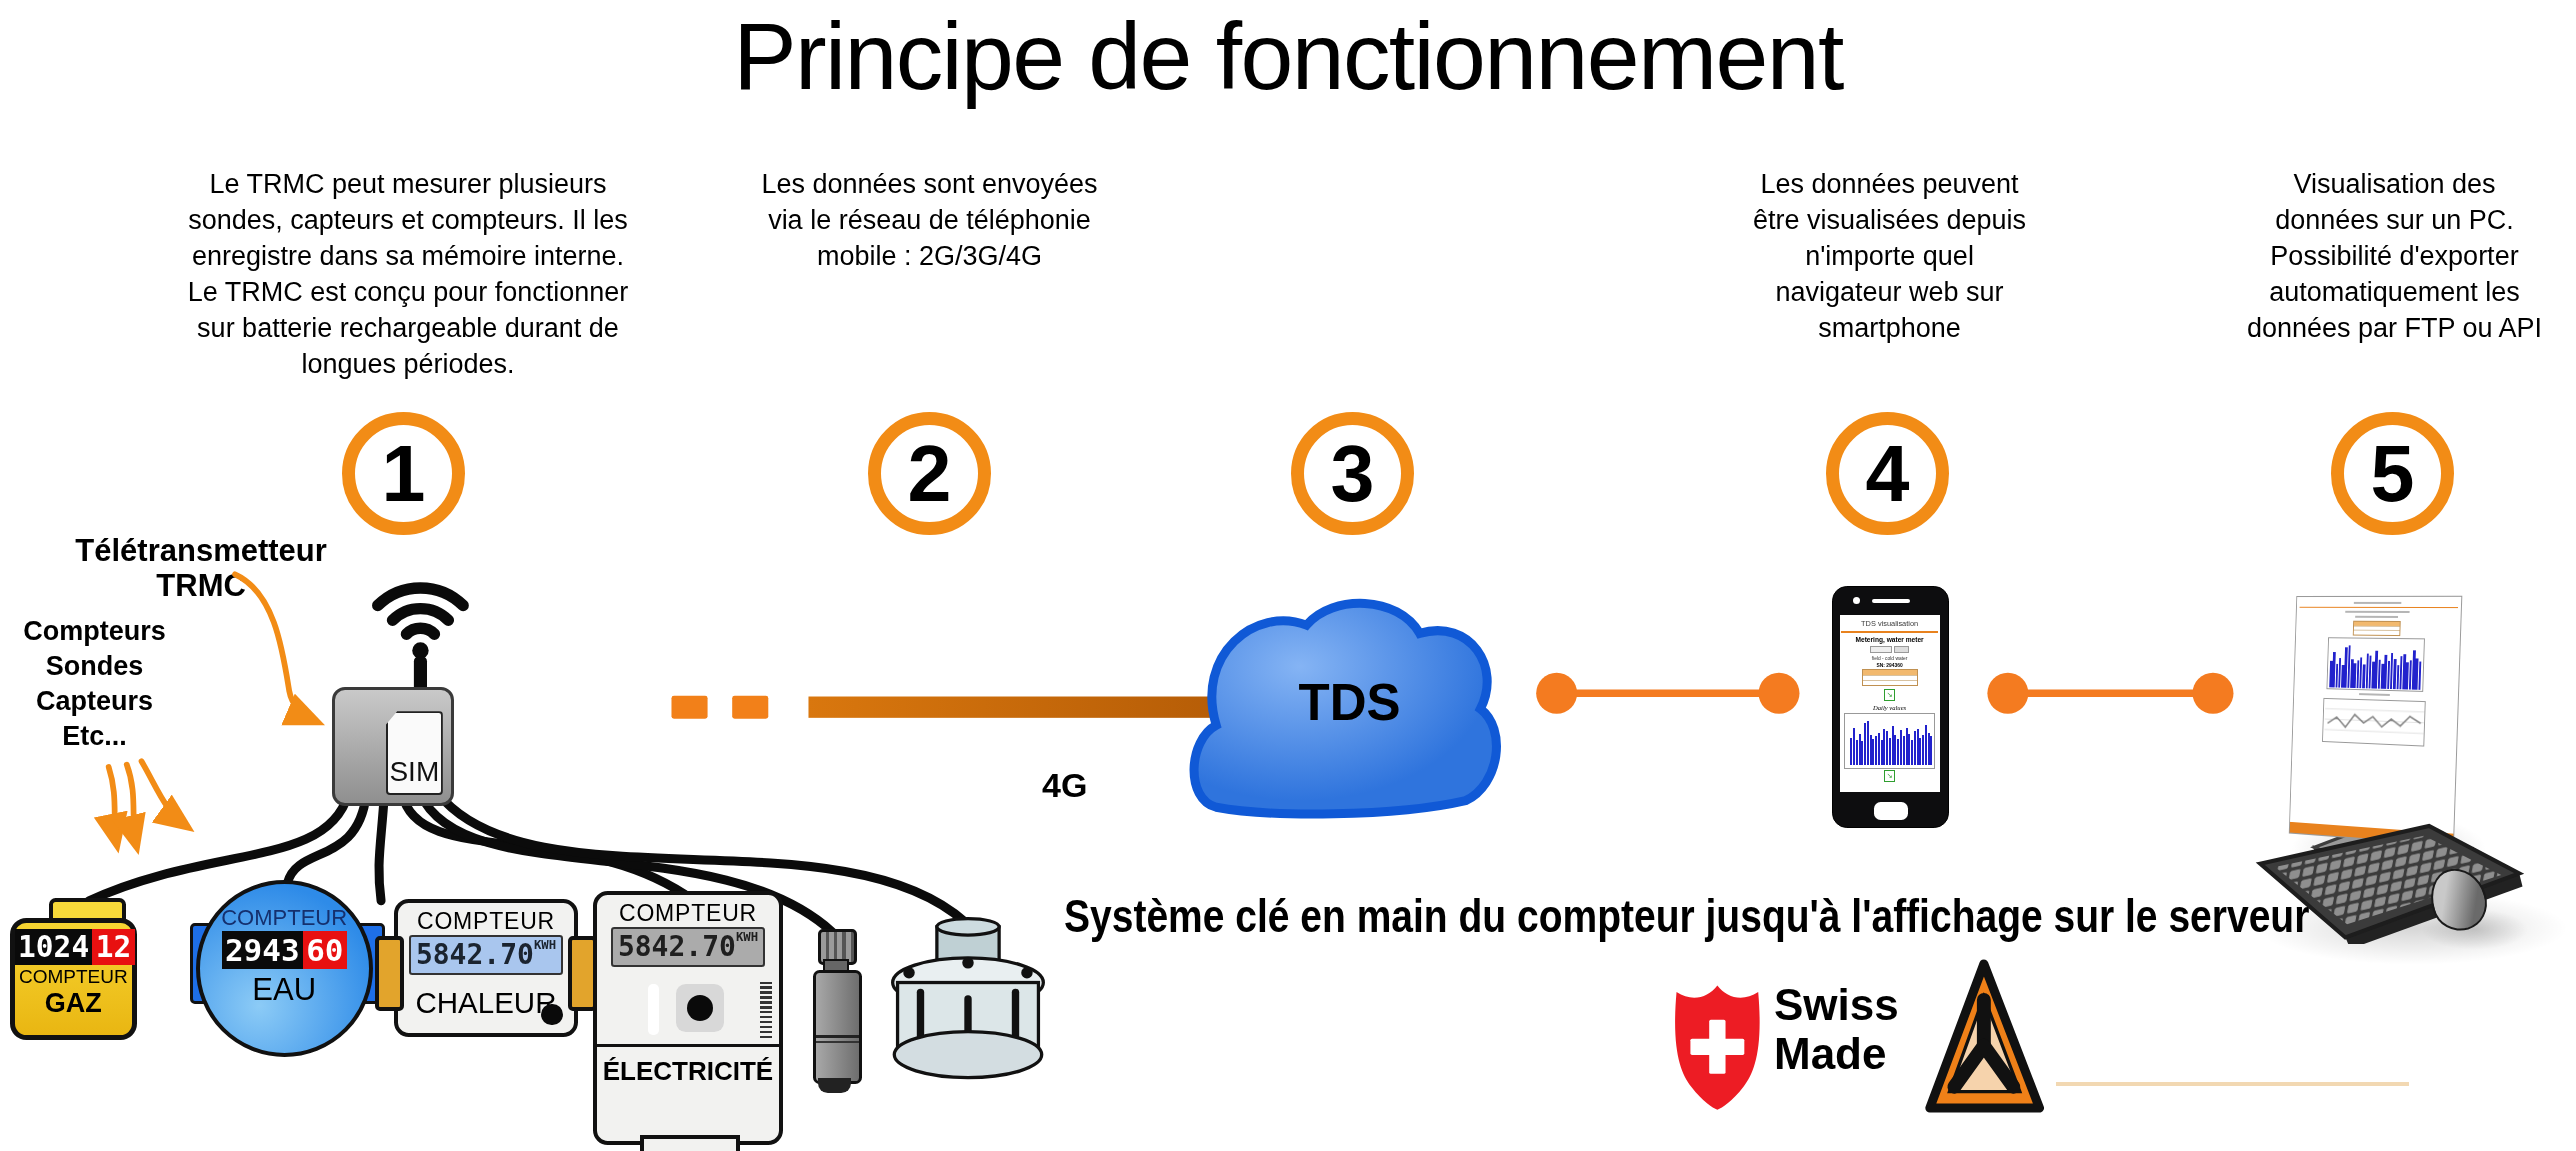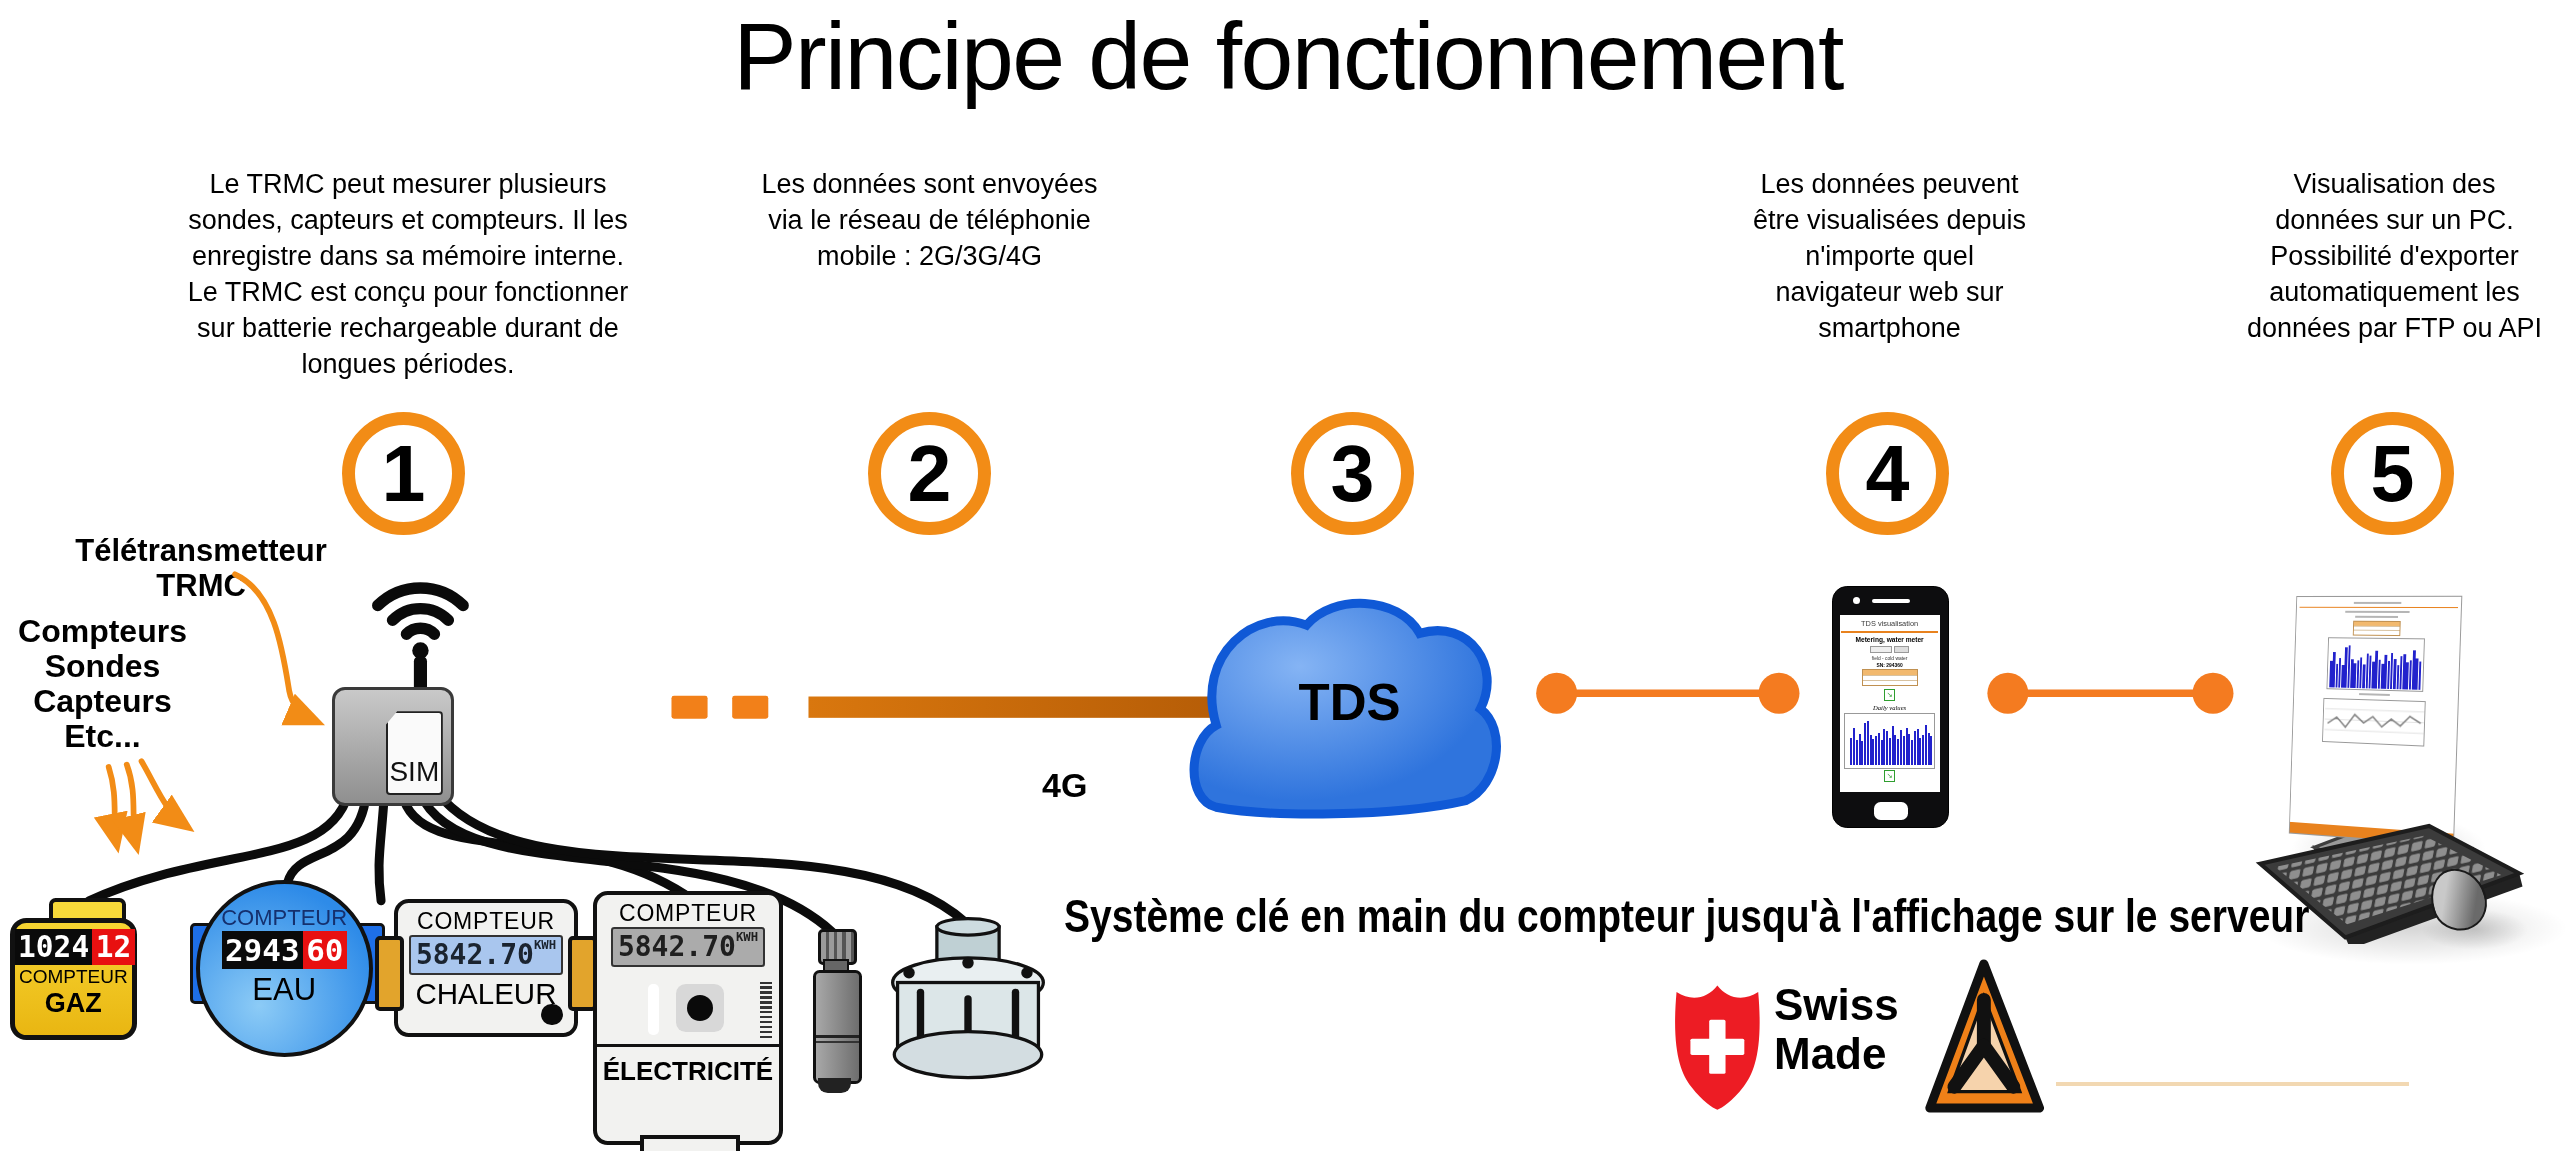--- a/index.html
+++ b/index.html
@@ -113,21 +113,21 @@
 données par FTP ou API</div>
 
   <div class="abs numcircle" style="left:342px;">1</div>
   <div class="abs numcircle" style="left:868px;">2</div>
   <div class="abs numcircle" style="left:1291px;">3</div>
   <div class="abs numcircle" style="left:1826px;">4</div>
   <div class="abs numcircle" style="left:2331px;">5</div>
 
   <div class="abs sideLabel pre" style="left:24.6px;top:533px;width:353px;">Télétransmetteur
 TRMC</div>
-  <div class="abs sideLabel pre" style="left:0;top:614px;width:189px;font-size:32px;line-height:35px;padding-left:8px;">Compteurs
+  <div class="abs sideLabel pre" style="left:0;top:614px;width:189px;font-size:27px;line-height:35px;">Compteurs
 Sondes
 Capteurs
 Etc...</div>
 
   <svg id="svg-layer" class="abs" width="2576" height="1151" viewBox="0 0 3139 1403">
     <defs>
       <marker id="oarr" orient="auto" markerWidth="9" markerHeight="8" refX="5.5" refY="3">
         <path d="M0,0 L7,3 L0,6 Z" fill="#F28C16"></path>
       </marker>
       <radialGradient id="cloudg" cx="35%" cy="30%" r="85%">
@@ -218,21 +218,21 @@
     </div>
   </div>
 
   <div class="abs dev meter-white" style="left:394px;top:899px;width:176px;height:130px;">
     <div class="abs side-tab" style="left:-23px;"></div>
     <div class="abs side-tab" style="right:-23px;"></div>
     <div style="font-size:23px;margin-top:4.9px;letter-spacing:0.8px;">COMPTEUR</div>
     <div class="lcd" style="background:#A9C6EE;font-size:28px;color:#1B2430;">
       <span>5842.70</span><small>KWH</small>
     </div>
-    <div style="font-size:29.5px;margin-top:2px;">CHALEUR</div>
+    <div style="font-size:29.5px;margin-top:11px;">CHALEUR</div>
     <div class="abs" style="right:11.5px;bottom:8.2px;width:21.3px;height:21.3px;border-radius:50%;background:#0a0a0a;"></div>
   </div>
 
   <div class="abs dev meter-white" style="left:593px;top:891px;width:182px;height:246px;">
     <div style="font-size:23px;margin-top:4.9px;letter-spacing:0.8px;">COMPTEUR</div>
     <div class="lcd" style="background:#ABABAB;font-size:28px;color:#1f1f1f;">
       <span>5842.70</span><small>KWH</small>
     </div>
     <div class="abs" style="left:51px;top:89px;width:10.7px;height:51px;background:#fff;border-radius:4.9px;"></div>
     <div class="abs" style="left:79px;top:89px;width:48px;height:48px;background:#D8D8D8;border-radius:9.8px;">

